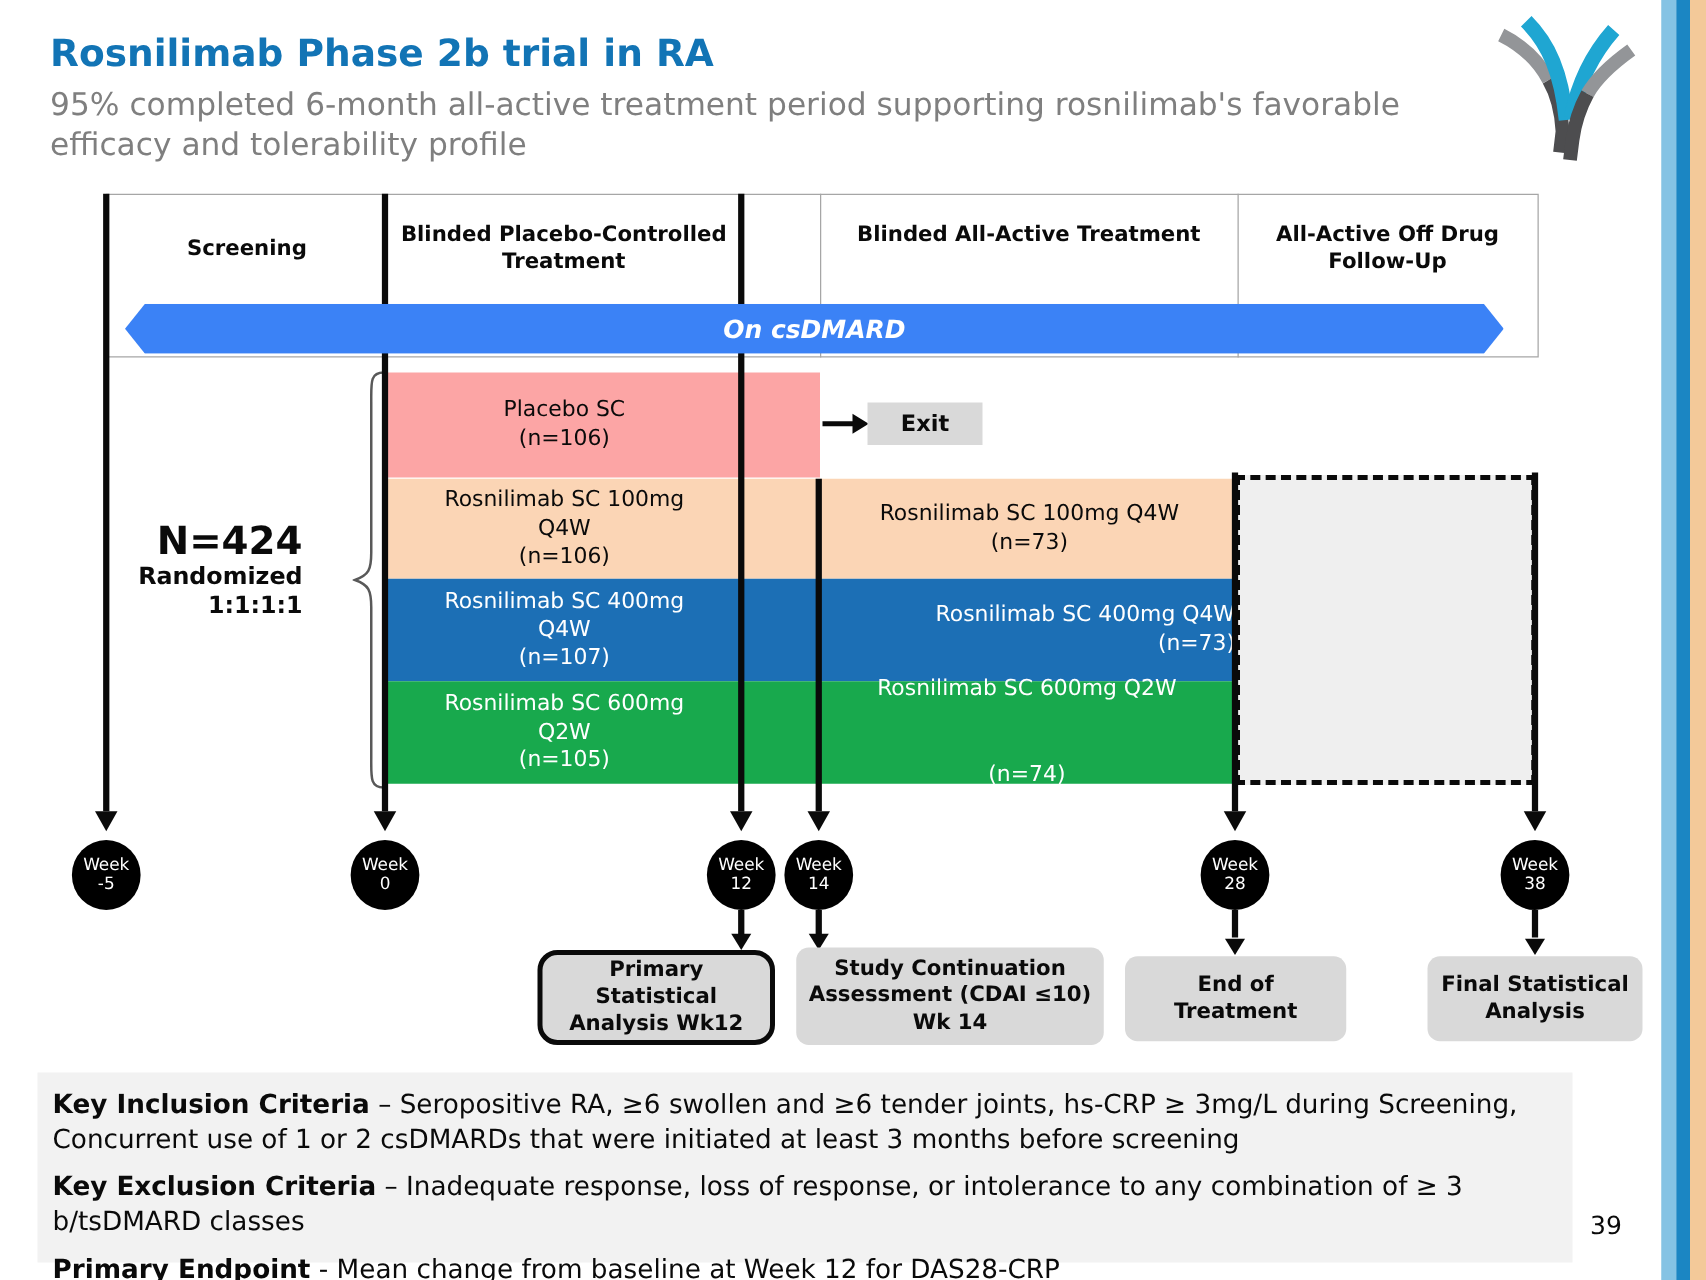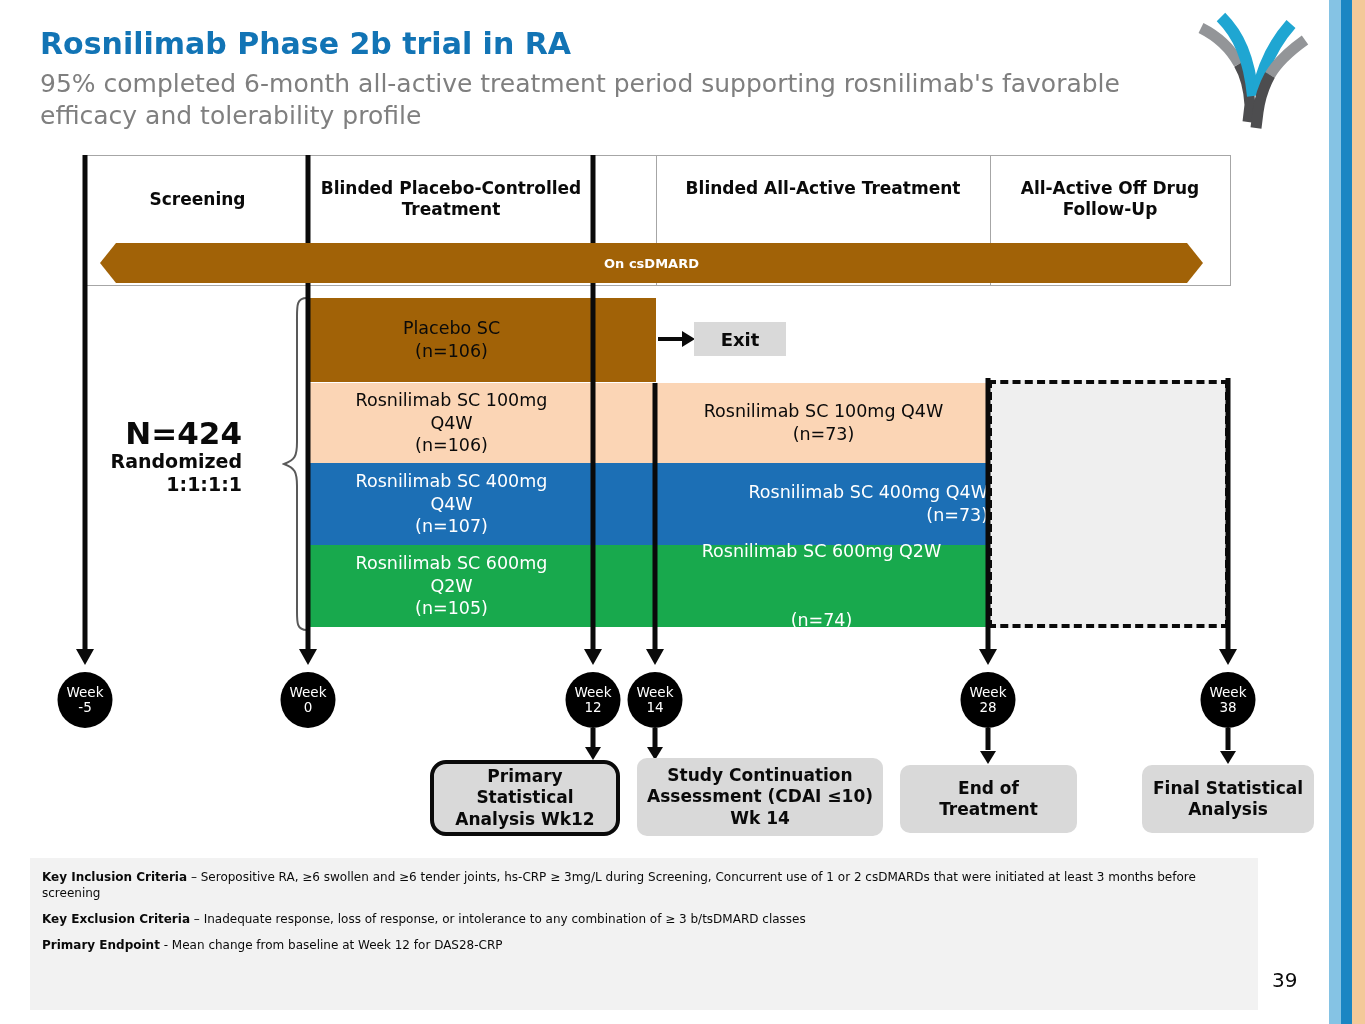--- a/index.html
+++ b/index.html
@@ -11,23 +11,23 @@
   .title{position:absolute;left:40px;top:26px;font-size:30px;font-weight:bold;color:#1274b5;}
   .subtitle{position:absolute;left:40px;top:68px;width:1130px;font-size:25px;line-height:1.28;color:#7f7f7f;}
   
   .stripe{position:absolute;top:0;height:1024px;}
   
   .phase-table{position:absolute;left:85px;top:155px;width:1146px;height:131px;border:1px solid #a6a6a6;box-sizing:border-box;}
   .thin-divider{position:absolute;top:155px;height:131px;width:1px;background:#a6a6a6;z-index:2;}
   .phase-label{position:absolute;font-size:17px;font-weight:bold;text-align:center;line-height:1.25;z-index:3;}
   
   .banner{
-    position:absolute;left:100px;top:243px;width:1103px;height:40px;background:#a16207;z-index:3;
+    position:absolute;left:100px;top:243px;width:1103px;height:40px;background:#3b82f6;z-index:3;
     clip-path:polygon(16px 0,calc(100% - 16px) 0,100% 50%,calc(100% - 16px) 100%,16px 100%,0 50%);
-    display:flex;align-items:center;justify-content:center;color:#ffffff;font-weight:bold;font-size:13px;
+    display:flex;align-items:center;justify-content:center;color:#ffffff;font-weight:bold;font-size:20px;font-style:italic;
   }
   
   .arm{position:absolute;z-index:1;}
   .arm .seg{position:absolute;top:0;height:100%;display:flex;flex-direction:column;align-items:center;justify-content:center;font-size:17.5px;line-height:1.3;text-align:center;}
   .white-text{color:#ffffff;}
   
   .vline{position:absolute;width:5px;background:#0a0a0a;transform:translateX(-50%);z-index:2;}
   .head-down{position:absolute;width:0;height:0;border-left:9px solid transparent;border-right:9px solid transparent;border-top:16px solid #0a0a0a;transform:translateX(-50%);z-index:2;}
   .head-down.small{border-left-width:8px;border-right-width:8px;border-top-width:13px;}
   .hline{position:absolute;height:4px;background:#0a0a0a;z-index:2;}
@@ -42,21 +42,21 @@
   
   .week-circle{
     position:absolute;top:672px;width:55px;height:56px;border-radius:50%;background:#000000;color:#ffffff;
     transform:translateX(-50%);display:flex;flex-direction:column;align-items:center;justify-content:center;
     font-size:13.5px;line-height:1.1;z-index:4;text-align:center;
   }
   
   .callout{position:absolute;background:#d9d9d9;border-radius:10px;display:flex;align-items:center;justify-content:center;text-align:center;font-weight:bold;font-size:17px;line-height:1.25;z-index:2;box-sizing:border-box;}
   .callout.emph{border:4px solid #0a0a0a;border-radius:16px;}
   
-  .criteria{position:absolute;left:30px;top:858px;width:1228px;height:152px;background:#f2f2f2;box-sizing:border-box;padding:12px 16px 10px 12px;font-size:12px;line-height:1.33;z-index:1;}
+  .criteria{position:absolute;left:30px;top:858px;width:1228px;height:152px;background:#f2f2f2;box-sizing:border-box;padding:12px 16px 10px 12px;font-size:21px;line-height:1.33;z-index:1;}
   .criteria p{margin:0 0 10px 0;}
   .criteria p:last-child{margin:0;}
   .crit-label{font-weight:bold;}
   .page-num{position:absolute;left:1272px;top:968px;font-size:20px;z-index:2;}
 </style>
 </head>
 <body>
 
 <div class="slide">
 
@@ -77,21 +77,21 @@
   <div class="subtitle">95% completed 6-month all-active treatment period supporting rosnilimab's favorable efficacy and tolerability profile</div>
 
   <div class="phase-table"></div>
   <div class="thin-divider" style="left:656px;"></div>
   <div class="thin-divider" style="left:990px;"></div>
   <div class="phase-label" style="left:85px;top:189px;width:225px;">Screening</div>
   <div class="phase-label" style="left:310px;top:178px;width:282px;">Blinded Placebo-Controlled Treatment</div>
   <div class="phase-label" style="left:656px;top:178px;width:334px;">Blinded All-Active Treatment</div>
   <div class="phase-label" style="left:990px;top:178px;width:240px;">All-Active Off Drug Follow-Up</div>
 
-  <div class="arm" style="left:310px;top:298px;width:346px;height:84px;background:#a16207;">
+  <div class="arm" style="left:310px;top:298px;width:346px;height:84px;background:#fca5a5;">
     <div class="seg" style="left:0;width:283px;">
       <span>Placebo SC</span>
         <span>(n=106)</span>
     </div>
   </div>
   <div class="arm" style="left:310px;top:383px;width:678px;height:80px;background:#fbd5b5;">
     <div class="seg" style="left:0;width:283px;">
       <span>Rosnilimab SC 100mg</span>
         <span>Q4W</span>
         <span>(n=106)</span>

